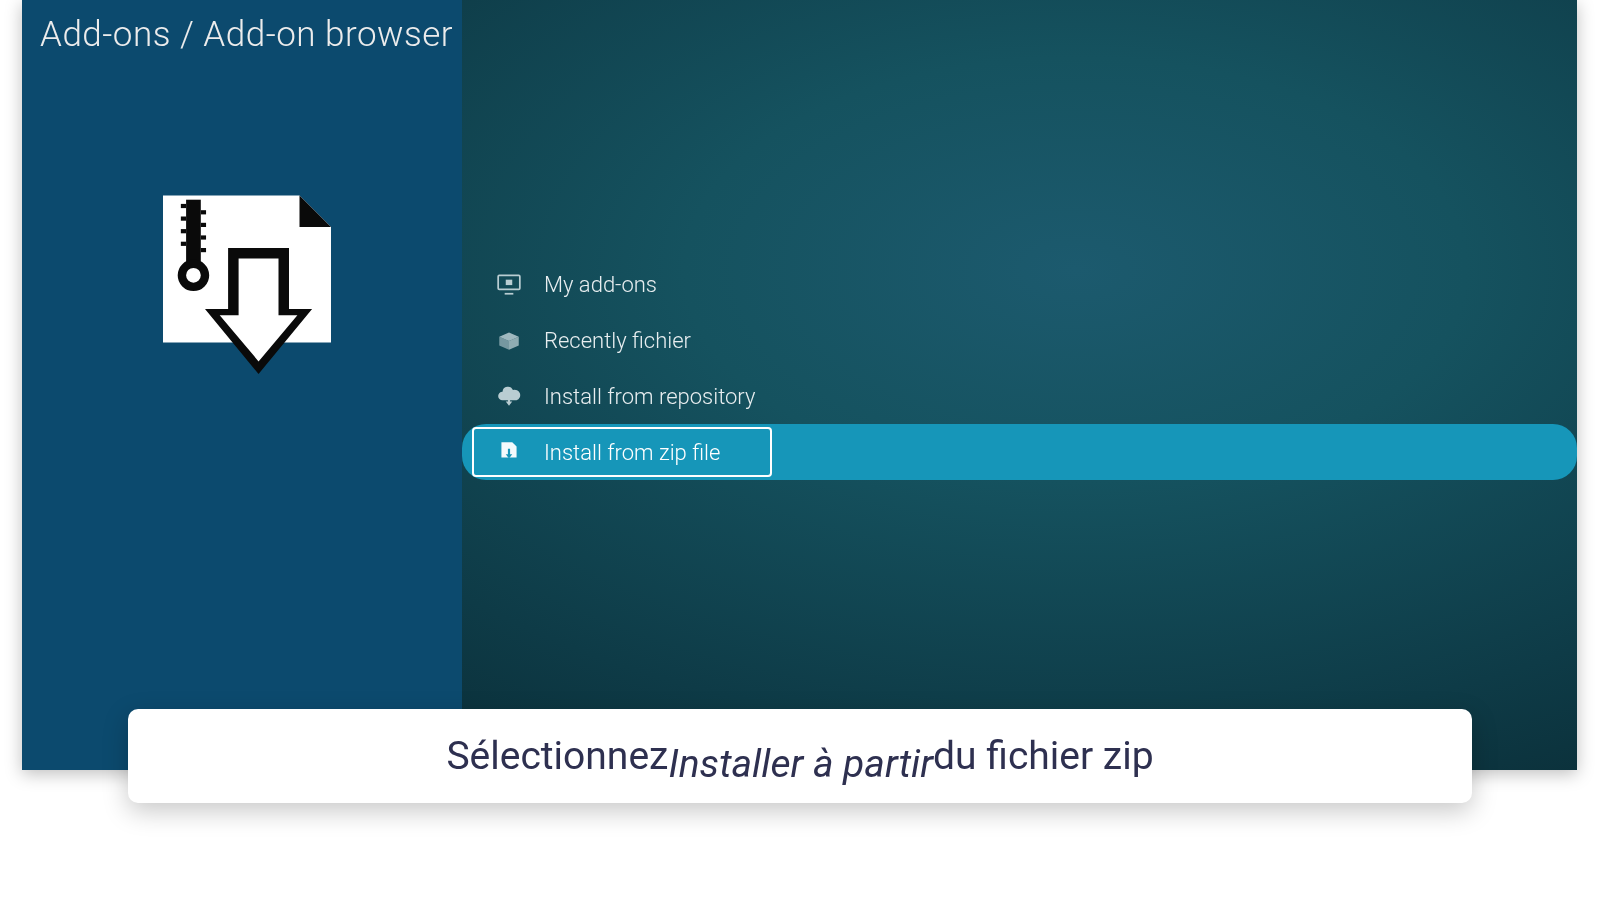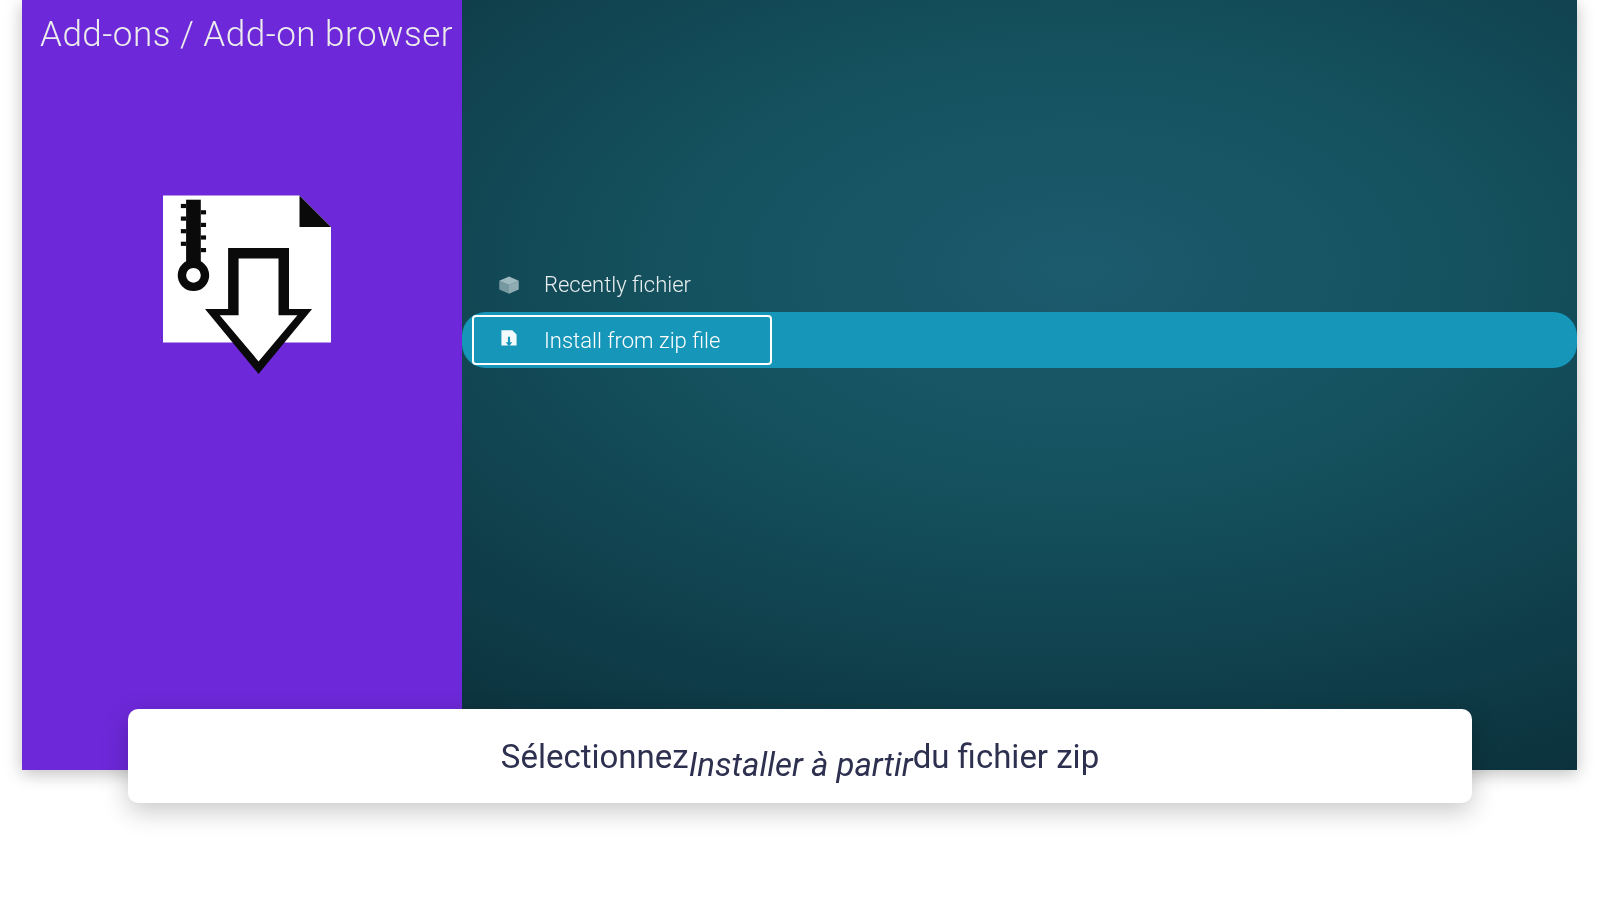--- a/index.html
+++ b/index.html
@@ -15,21 +15,21 @@
     top: 0; left: 22px;
     width: 1555px;
     height: 770px;
     display: flex;
     background: #000;
     box-shadow: 0 4px 16px rgba(0,0,0,0.25);
   }
   .left-panel {
     width: 440px;
     height: 100%;
-    background: #6d28d9;
+    background: #0c4a6e;
     padding: 14px 20px 0 18px;
     color: #fff;
     position: relative;
   }
   .breadcrumb {
     font-size: 35px;
     font-weight: 300;
     color: #ececec;
     letter-spacing: 0.5px;
     white-space: nowrap;
@@ -103,21 +103,21 @@
     top: 709px;
     width: 1344px;
     height: 94px;
     background: #ffffff;
     border-radius: 10px;
     box-shadow: 0 8px 26px rgba(0,0,0,0.22);
     display: flex;
     align-items: center;
     justify-content: center;
     color: #2e3050;
-    font-size: 33px;
+    font-size: 39px;
     font-weight: 400;
   }
   .caption-bar em { font-style: italic; font-weight: 400; margin-top: 16px; }
 </style>
 </head>
 <body>
 
 <div class="screen">
   <div class="kodi">
 
@@ -145,32 +145,51 @@
 
           <path d="M82 60 H140 V118 H162 L111 180 L60 118 H82 Z" fill="#0a0a0a"></path>
           <path d="M92 70 H130 V124 H148 L111 168 L74 124 H92 Z" fill="#ffffff"></path>
         </svg>
       </div>
     </div>
 
     <div class="right-panel">
       <div class="menu-list">
 
+        <div class="menu-item">
+          <span class="icon-slot">
+            <svg viewBox="0 0 24 24" fill="none" stroke="#b9cdd2" stroke-width="1.6">
+              <rect x="2" y="4" width="20" height="13" rx="1"></rect>
+              <line x1="8" y1="21" x2="16" y2="21"></line>
+              <rect x="9" y="8" width="6" height="5" fill="#b9cdd2" stroke="none"></rect>
+            </svg>
+          </span>
+          <span>My add-ons</span>
+        </div>
 
         <div class="menu-item">
           <span class="icon-slot">
             <svg viewBox="0 0 24 24" fill="#b9cdd2">
               <path d="M3 9 L12 5 L21 9 L12 13 Z" opacity="0.85"></path>
               <path d="M3 9 L12 13 L12 21 L3 17 Z" opacity="0.6"></path>
               <path d="M21 9 L12 13 L12 21 L21 17 Z" opacity="0.75"></path>
             </svg>
           </span>
           <span>Recently fichier</span>
         </div>
 
+        <div class="menu-item">
+          <span class="icon-slot">
+            <svg viewBox="0 0 24 24" fill="#b9cdd2">
+              <path d="M6 16 a4 4 0 0 1 0-8 a5 5 0 0 1 9.6-1.5 A4 4 0 0 1 19 16 Z"></path>
+              <path d="M11 13 h2 v4 h2 l-3 4 -3-4 h2 Z" fill="#b9cdd2"></path>
+            </svg>
+          </span>
+          <span>Install from repository</span>
+        </div>
 
         <div class="menu-item selected">
           <span class="icon-slot">
             <svg viewBox="0 0 24 24" fill="#ffffff">
               <path d="M5 3 h10 l4 4 v10 h-14 Z" opacity="0.95"></path>
               <path d="M11 9 h2 v5 h2 l-3 4 -3-4 h2 Z" fill="#1696b9"></path>
             </svg>
           </span>
           <span>Install from zip file</span>
         </div>

